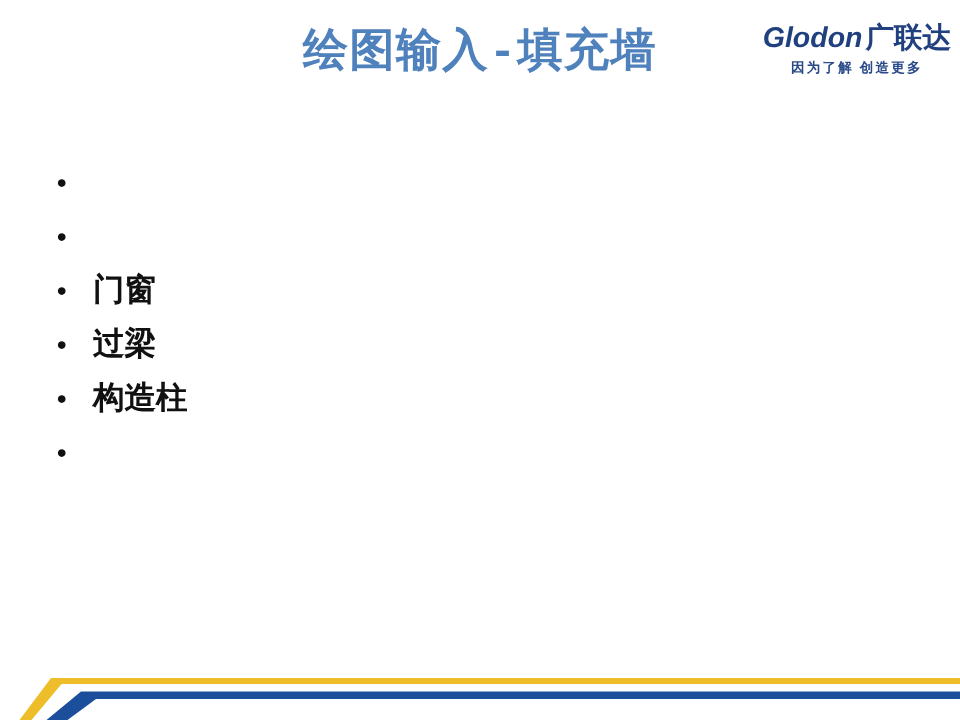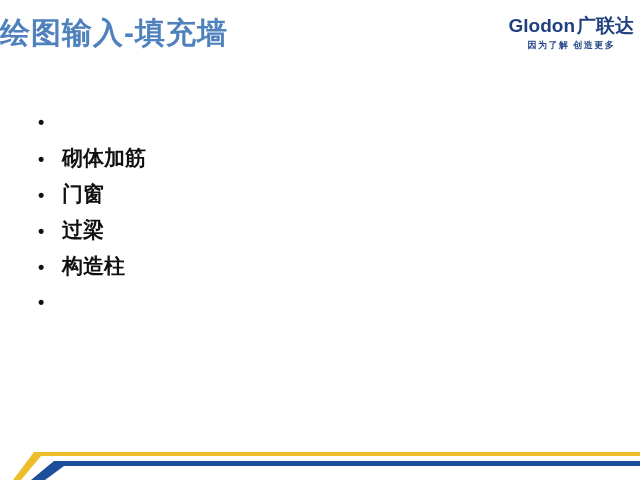--- a/index.html
+++ b/index.html
@@ -10,41 +10,42 @@
     background: #ffffff;
     overflow: hidden;
     font-family: "Liberation Sans", sans-serif;
   }
   .title {
     position: absolute;
     top: 13px;
     left: 0;
     width: 100%;
     margin: 0;
-    text-align: left;
+    text-align: center;
     font-size: 30px;
     font-weight: 700;
     letter-spacing: 1px;
     color: #4f81bd;
+    font-family: Liberation Mono, monospace;
   }
   .logo {
     position: absolute;
     top: 15px;
     right: 6px;
     text-align: center;
     color: #21407f;
   }
   .logo-line {
     font-size: 19px;
     font-weight: 700;
     line-height: 21px;
     white-space: nowrap;
     color: #21407f;
   }
-  .brand { margin-right: 2px; }
+  .brand { font-style: italic; margin-right: 2px; }
   .brand-cn { font-style: normal; }
   .tagline {
     font-size: 9px;
     font-weight: 700;
     letter-spacing: 1.5px;
     margin-top: 3px;
     color: #2a4a8a;
     white-space: nowrap;
     font-family: Liberation Serif, serif;
   }
@@ -92,21 +93,20 @@
     </div>
     <div class="tagline">因为了解 创造更多</div>
   </div>
 
   <ul class="bullets">
     <li>
       <span class="dot">•</span>
     </li>
     <li>
       <span class="dot">•</span>
-      <span class="label">砌体加筋</span>
     </li>
     <li>
       <span class="dot">•</span>
       <span class="label">门窗</span>
     </li>
     <li>
       <span class="dot">•</span>
       <span class="label">过梁</span>
     </li>
     <li>

